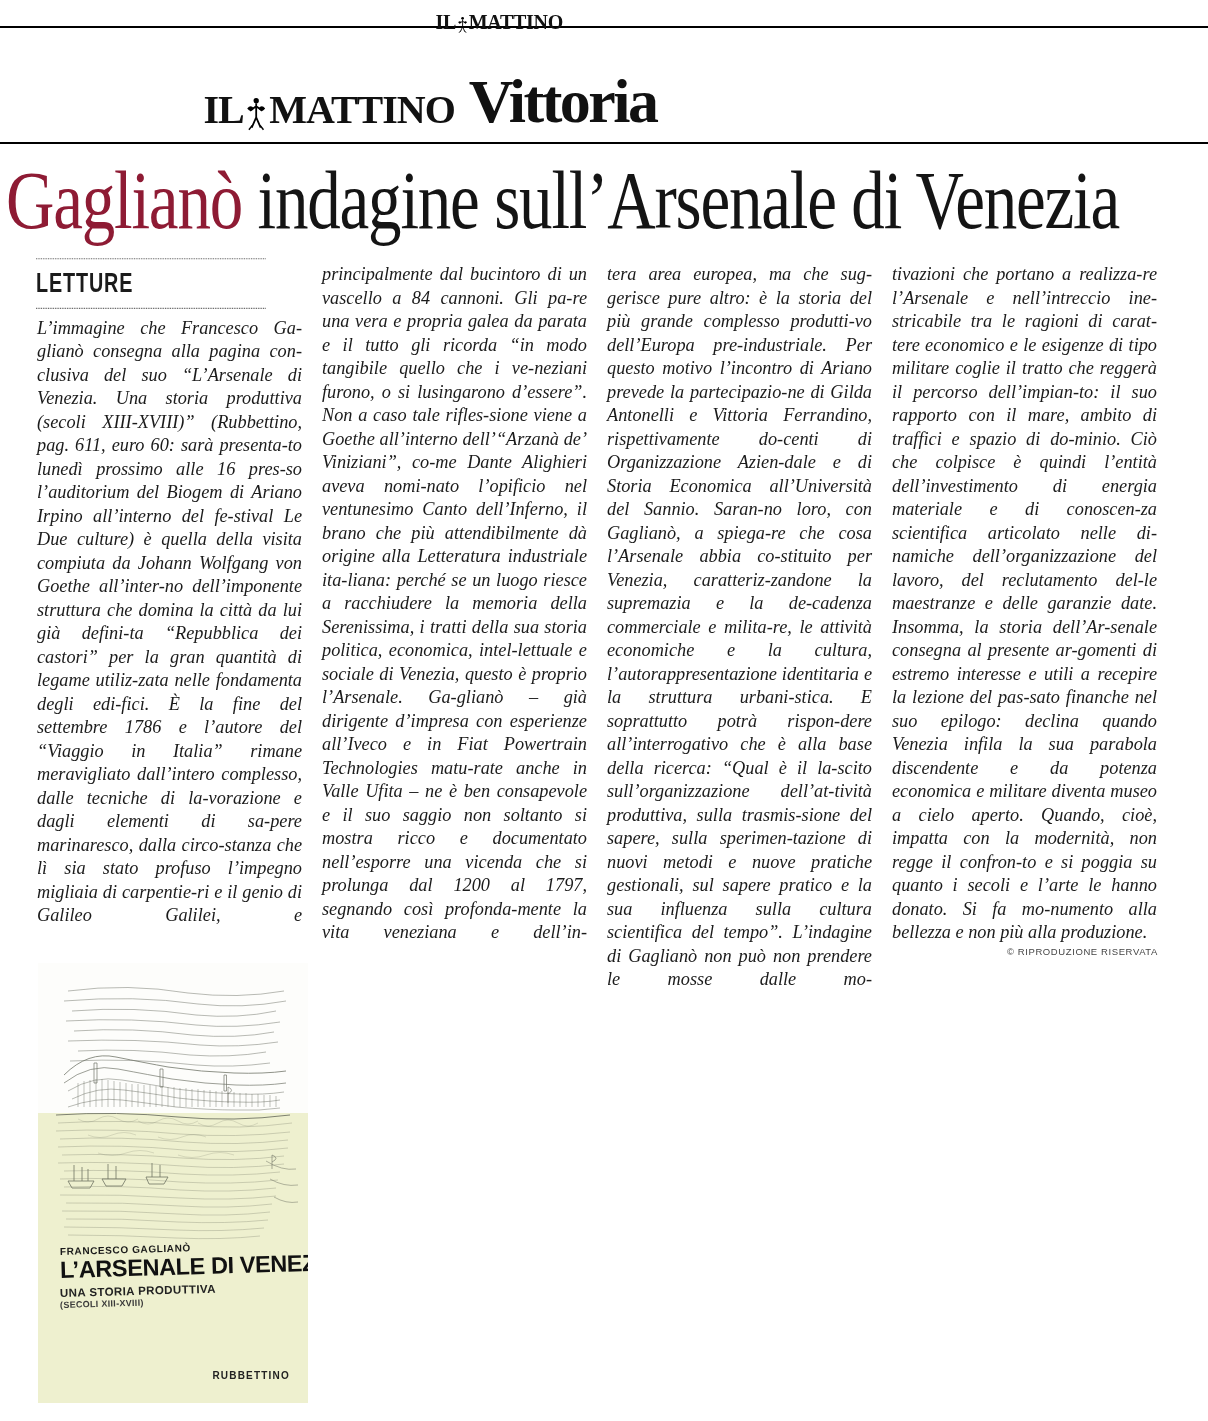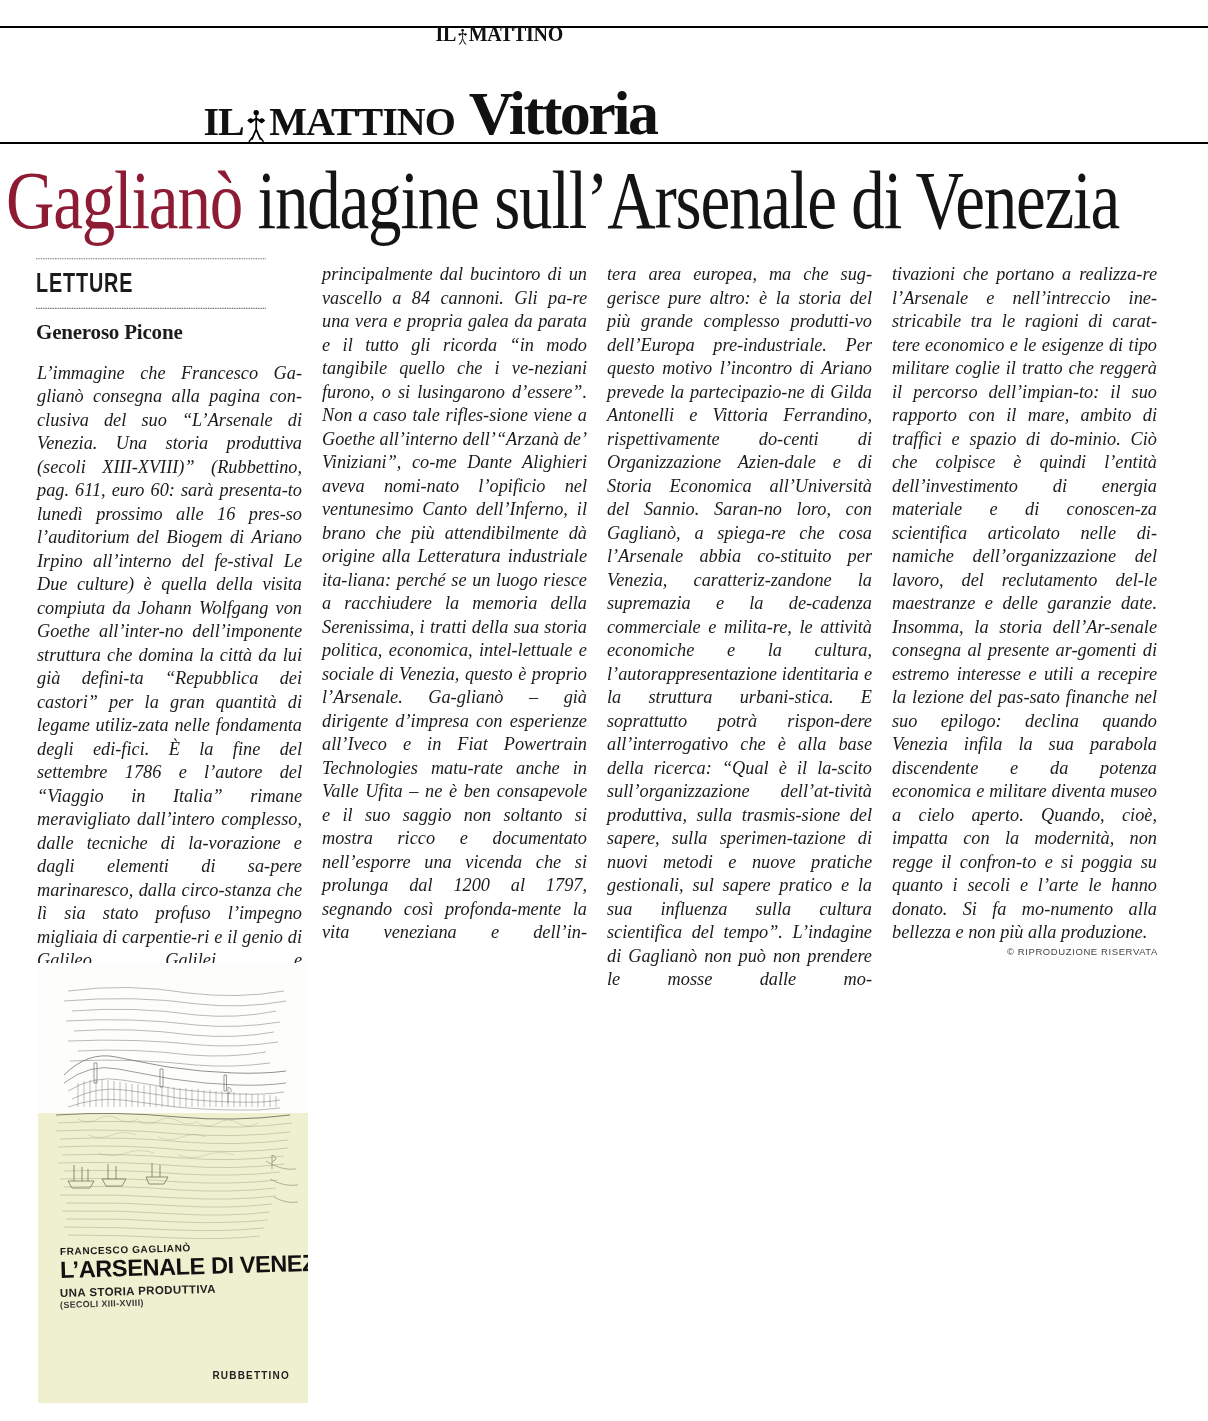--- a/index.html
+++ b/index.html
@@ -23,21 +23,21 @@
     box-sizing:border-box;
   }
   .masthead{
     position:absolute;
     left:0;top:0;
     width:860px;height:100%;
     display:flex;
     align-items:flex-end;
     justify-content:center;
     box-sizing:border-box;
-    padding-bottom:0;
+    padding-bottom:12px;
   }
   .masthead-inner{position:relative;display:flex;align-items:flex-end;gap:14px;}
   .mh-small{
     position:absolute;
     left:232px;top:-62px;
     font-family:"Liberation Serif", serif;
     font-weight:bold;
     font-size:20px;
     letter-spacing:-0.3px;
     white-space:nowrap;
@@ -287,21 +287,20 @@
   </div>
 
 </div>
 
 <h1 class="headline"><span class="hl-red">Gaglianò</span><span class="hl-black"> indagine sull’Arsenale di Venezia</span></h1>
 
 <div class="columns">
 
   <div class="col">
     <div class="section-kicker"><span>LETTURE</span></div>
-    <div class="byline">Generoso Picone</div>
     <p class="j">L’immagine che Francesco Ga-​glianò consegna alla pagina con-​clusiva del suo “L’Arsenale di Venezia. Una storia produttiva (secoli XIII-XVIII)” (Rubbettino, pag. 611, euro 60: sarà presenta-​to lunedì prossimo alle 16 pres-​so l’auditorium del Biogem di Ariano Irpino all’interno del fe-​stival Le Due culture) è quella della visita compiuta da Johann Wolfgang von Goethe all’inter-​no dell’imponente struttura che domina la città da lui già defini-​ta “Repubblica dei castori” per la gran quantità di legame utiliz-​zata nelle fondamenta degli edi-​fici. È la fine del settembre 1786 e l’autore del “Viaggio in Italia” rimane meravigliato dall’intero complesso, dalle tecniche di la-​vorazione e dagli elementi di sa-​pere marinaresco, dalla circo-​stanza che lì sia stato profuso l’impegno migliaia di carpentie-​ri e il genio di Galileo Galilei, e</p>
   </div>
 
   <div class="col">
     <p class="j">principalmente dal bucintoro di un vascello a 84 cannoni. Gli pa-​re una vera e propria galea da parata e il tutto gli ricorda “in modo tangibile quello che i ve-​neziani furono, o si lusingarono d’essere”. Non a caso tale rifles-​sione viene a Goethe all’interno dell’“Arzanà de’ Viniziani”, co-​me Dante Alighieri aveva nomi-​nato l’opificio nel ventunesimo Canto dell’Inferno, il brano che più attendibilmente dà origine alla Letteratura industriale ita-​liana: perché se un luogo riesce a racchiudere la memoria della Serenissima, i tratti della sua storia politica, economica, intel-​lettuale e sociale di Venezia, questo è proprio l’Arsenale. Ga-​glianò – già dirigente d’impresa con esperienze all’Iveco e in Fiat Powertrain Technologies matu-​rate anche in Valle Ufita – ne è ben consapevole e il suo saggio non soltanto si mostra ricco e documentato nell’esporre una vicenda che si prolunga dal 1200 al 1797, segnando così profonda-​mente la vita veneziana e dell’in-</p>
   </div>
 
   <div class="col">
     <p class="j">tera area europea, ma che sug-​gerisce pure altro: è la storia del più grande complesso produtti-​vo dell’Europa pre-industriale. Per questo motivo l’incontro di Ariano prevede la partecipazio-​ne di Gilda Antonelli e Vittoria Ferrandino, rispettivamente do-​centi di Organizzazione Azien-​dale e di Storia Economica all’Università del Sannio. Saran-​no loro, con Gaglianò, a spiega-​re che cosa l’Arsenale abbia co-​stituito per Venezia, caratteriz-​zandone la supremazia e la de-​cadenza commerciale e milita-​re, le attività economiche e la cultura, l’autorappresentazione identitaria e la struttura urbani-​stica. E soprattutto potrà rispon-​dere all’interrogativo che è alla base della ricerca: “Qual è il la-​scito sull’organizzazione dell’at-​tività produttiva, sulla trasmis-​sione del sapere, sulla sperimen-​tazione di nuovi metodi e nuove pratiche gestionali, sul sapere pratico e la sua influenza sulla cultura scientifica del tempo”. L’indagine di Gaglianò non può non prendere le mosse dalle mo-</p>
   </div>

